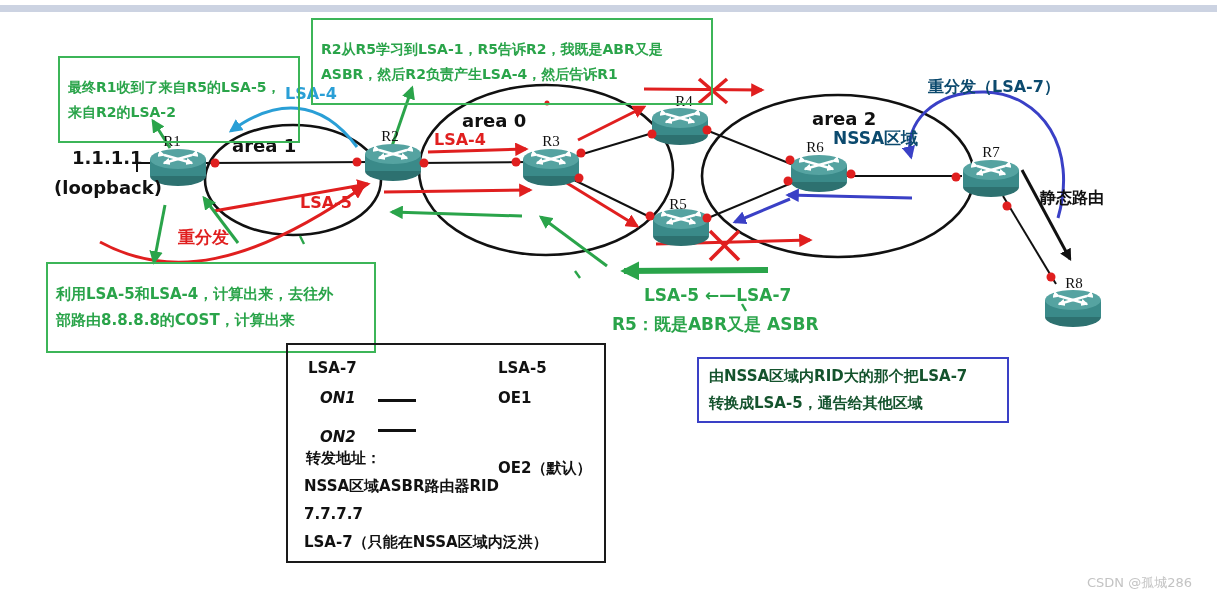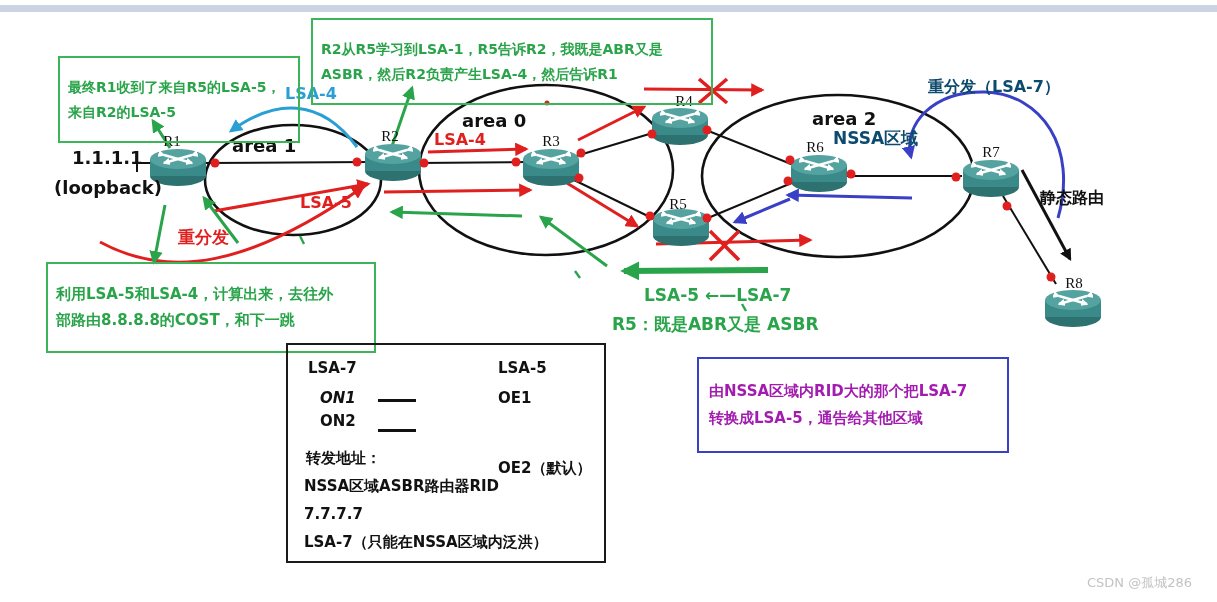--- a/index.html
+++ b/index.html
@@ -8,22 +8,22 @@
   #topbar{position:absolute;left:0;top:5px;width:1217px;height:7px;background:#ccd3e2;}
   #diagram-svg{position:absolute;left:0;top:0;}
   .lbl{position:absolute;font-weight:bold;white-space:nowrap;line-height:1.2;}
   .black{color:#111;}
   .red{color:#e01f1f;}
   .green{color:#2aa44a;}
   .blue{color:#0c4a6e;}
   .cyan{color:#2a9fd6;}
   .notebox{position:absolute;border:2.5px solid #3cb558;color:#2aa44a;font-weight:bold;
            font-size:14px;line-height:1.75;padding:17px 8px;background:rgba(255,255,255,.0);white-space:nowrap;}
-  .bluebox{position:absolute;border:2.5px solid #3a40c6;color:#a21caf;font-weight:bold;
-           font-size:14px;line-height:1.8;padding:19px 10px;white-space:nowrap;}
+  .bluebox{position:absolute;border:2.5px solid #3a40c6;color:#14532d;font-weight:bold;
+           font-size:14px;line-height:1.8;padding:4px 10px;white-space:nowrap;}
   #legend{position:absolute;left:286px;top:343px;width:316px;height:216px;border:2.5px solid #1a1a1a;
           color:#111;font-weight:bold;font-size:15px;}
   .legend-row{position:absolute;white-space:nowrap;}
   .legend-dash{display:inline-block;width:38px;height:3px;background:#111;vertical-align:middle;}
   #watermark{position:absolute;right:25px;top:574px;font-size:13px;color:#c3c3c3;font-weight:normal;}
   .rlabel{font-family:"Liberation Serif","DejaVu Serif",serif;font-size:15px;fill:#111;}
 </style>
 </head>
 <body>
 
@@ -176,43 +176,43 @@
   <div class="lbl red" style="left:300px;top:193px;font-size:16px;">LSA-5</div>
   <div class="lbl red" style="left:178px;top:227px;font-size:17px;">重分发</div>
   <div class="lbl blue" style="left:833px;top:128px;font-size:17px;">NSSA区域</div>
   <div class="lbl blue" style="left:928px;top:77px;font-size:16px;">重分发（LSA-7）</div>
   <div class="lbl black" style="left:1040px;top:188px;font-size:16px;">静态路由</div>
   <div class="lbl green" style="left:644px;top:285px;font-size:17px;">LSA-5 ←—LSA-7</div>
   <div class="lbl green" style="left:612px;top:314px;font-size:17px;">R5：既是ABR又是 ASBR</div>
 
   <div class="notebox" style="left:58px;top:56px;width:222px;">
     <div>最终R1收到了来自R5的LSA-5，</div>
-    <div>来自R2的LSA-5</div>
+    <div>来自R2的LSA-2</div>
   </div>
   <div class="notebox" style="left:311px;top:18px;width:382px;">
     <div>R2从R5学习到LSA-1，R5告诉R2，我既是ABR又是</div>
     <div>ASBR，然后R2负责产生LSA-4，然后告诉R1</div>
   </div>
   <div class="notebox" style="left:46px;top:262px;width:310px;font-size:15px;">
     <div>利用LSA-5和LSA-4，计算出来，去往外</div>
-    <div>部路由8.8.8.8的COST，和下一跳</div>
+    <div>部路由8.8.8.8的COST，计算出来</div>
   </div>
 
   <div class="bluebox" style="left:697px;top:357px;width:288px;font-size:15px;">
     <div>由NSSA区域内RID大的那个把LSA-7</div>
     <div>转换成LSA-5，通告给其他区域</div>
   </div>
 
   <div id="legend">
     <div class="legend-row" style="left:20px;top:14px;">LSA-7</div>
     <div class="legend-row" style="left:210px;top:14px;">LSA-5</div>
     <div class="legend-row" style="left:32px;top:44px;font-style:italic;">ON1</div>
     <div class="legend-row legend-dash" style="left:90px;top:54px;"></div>
     <div class="legend-row" style="left:210px;top:44px;">OE1</div>
-    <div class="legend-row" style="left:32px;top:67px;">ON2</div>
+    <div class="legend-row" style="left:32px;top:83px;font-style:italic;">ON2</div>
     <div class="legend-row legend-dash" style="left:90px;top:84px;"></div>
     <div class="legend-row" style="left:210px;top:74px;margin-top:40px;">OE2（默认）</div>
     <div class="legend-row" style="left:18px;top:104px;">转发地址：</div>
     <div class="legend-row" style="left:16px;top:132px;">NSSA区域ASBR路由器RID</div>
     <div class="legend-row" style="left:16px;top:160px;">7.7.7.7</div>
     <div class="legend-row" style="left:16px;top:188px;">LSA-7（只能在NSSA区域内泛洪）</div>
   </div>
 
   <div id="watermark">CSDN @孤城286</div>
 

